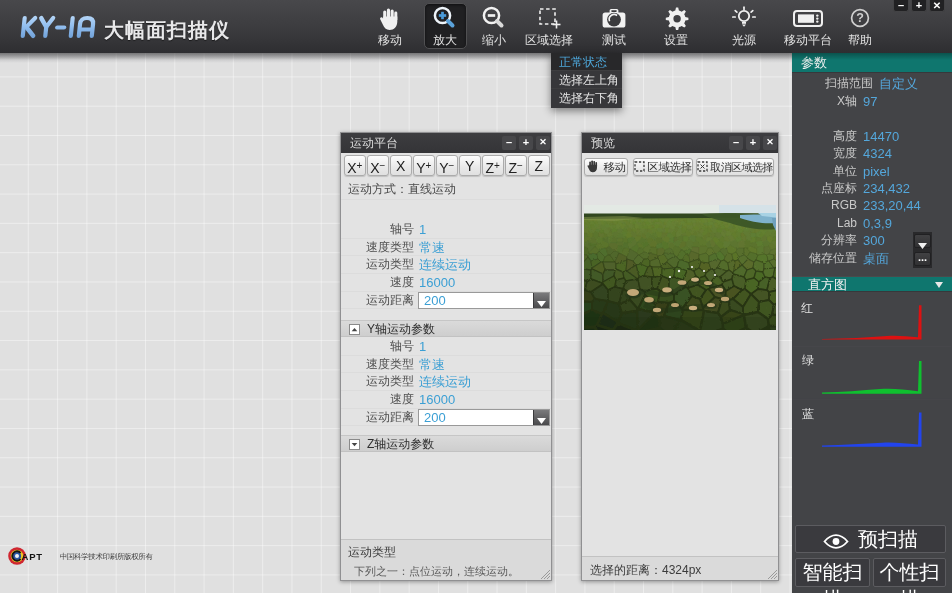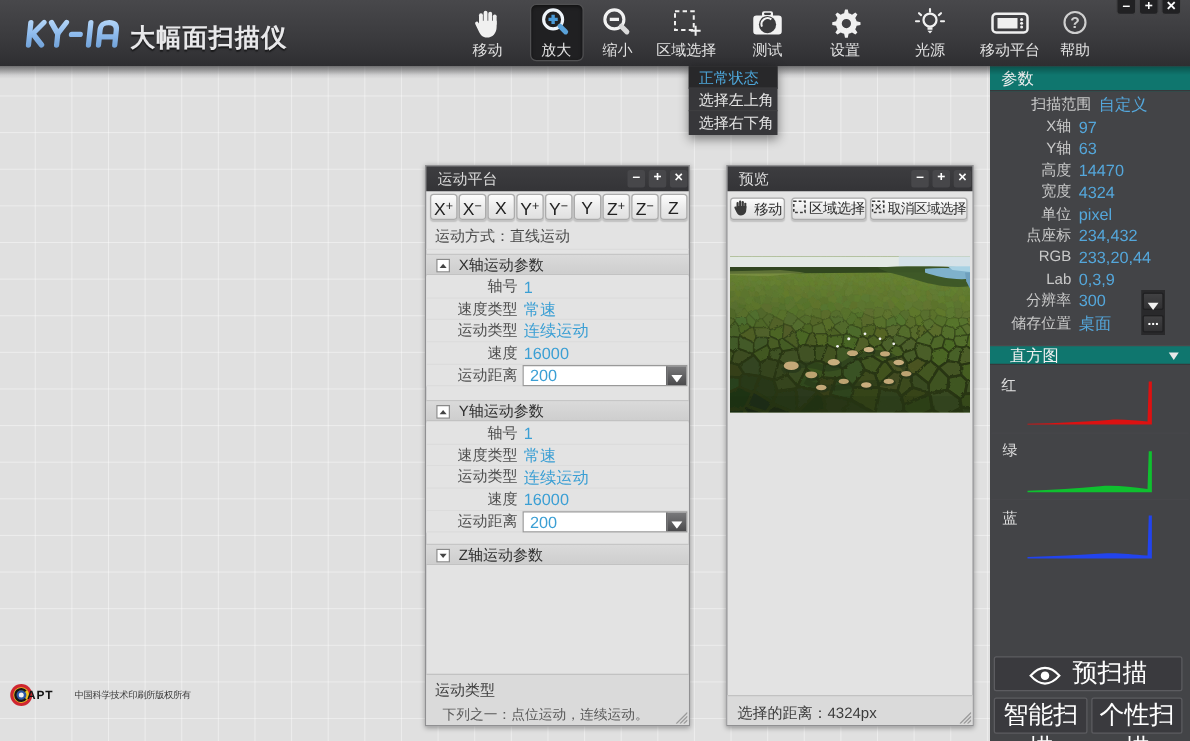--- a/index.html
+++ b/index.html
@@ -188,24 +188,20 @@
  <div id="sidebar">
   <div class="sb-head" style="top:0;">参数</div>
   <div class="prow" style="top:22.3px;margin-left:16px;">
         <span class="pl">扫描范围</span>
         <span class="pv">自定义</span>
       </div>
 <div class="prow" style="top:39.8px;">
         <span class="pl">X轴</span>
         <span class="pv">97</span>
       </div>
-<div class="prow" style="top:57.2px;">
-        <span class="pl">Y轴</span>
-        <span class="pv">63</span>
-      </div>
 <div class="prow" style="top:74.6px;">
         <span class="pl">高度</span>
         <span class="pv">14470</span>
       </div>
 <div class="prow" style="top:92.1px;">
         <span class="pl">宽度</span>
         <span class="pv">4324</span>
       </div>
 <div class="prow" style="top:109.5px;">
         <span class="pl">单位</span>
@@ -270,28 +266,20 @@
 <div class="gbtn abtn" style="left:3.0px;">X<span style="font-size:10px;vertical-align:4px;">+</span></div>
         <div class="gbtn abtn" style="left:26.0px;">X<span style="font-size:10px;vertical-align:4px;">−</span></div>
         <div class="gbtn abtn" style="left:49.0px;">X</div>
         <div class="gbtn abtn" style="left:72.0px;">Y<span style="font-size:10px;vertical-align:4px;">+</span></div>
         <div class="gbtn abtn" style="left:95.0px;">Y<span style="font-size:10px;vertical-align:4px;">−</span></div>
         <div class="gbtn abtn" style="left:118.0px;">Y</div>
         <div class="gbtn abtn" style="left:141.0px;">Z<span style="font-size:10px;vertical-align:4px;">+</span></div>
         <div class="gbtn abtn" style="left:164.0px;">Z<span style="font-size:10px;vertical-align:4px;">−</span></div>
         <div class="gbtn abtn" style="left:187.0px;">Z</div>
 <div style="position:absolute;left:0px;top:25px;width:210px;height:22px;border-bottom:1px solid #dcdcdc;font-size:12px;color:#4a4a4a;line-height:22px;padding-left:7px;">运动方式：直线运动</div>
-<div class="sect" style="top:50px;">
-          <span class="sic">
-            <svg width="9" height="9" viewBox="0.5 0.5 9 9">
-              <path d="M2.2 6.8 L5 3.4 L7.8 6.8 Z" fill="#444"></path>
-            </svg>
-          </span>
-          <span class="stxt">X轴运动参数</span>
-        </div>
 <div class="mrow" style="top:68.0px;">
           <span class="ml">轴号</span>
           <span class="mv">1</span>
         </div>
         <div class="mrow" style="top:85.7px;">
           <span class="ml">速度类型</span>
           <span class="mv">常速</span>
         </div>
         <div class="mrow" style="top:103.4px;">
           <span class="ml">运动类型</span>

